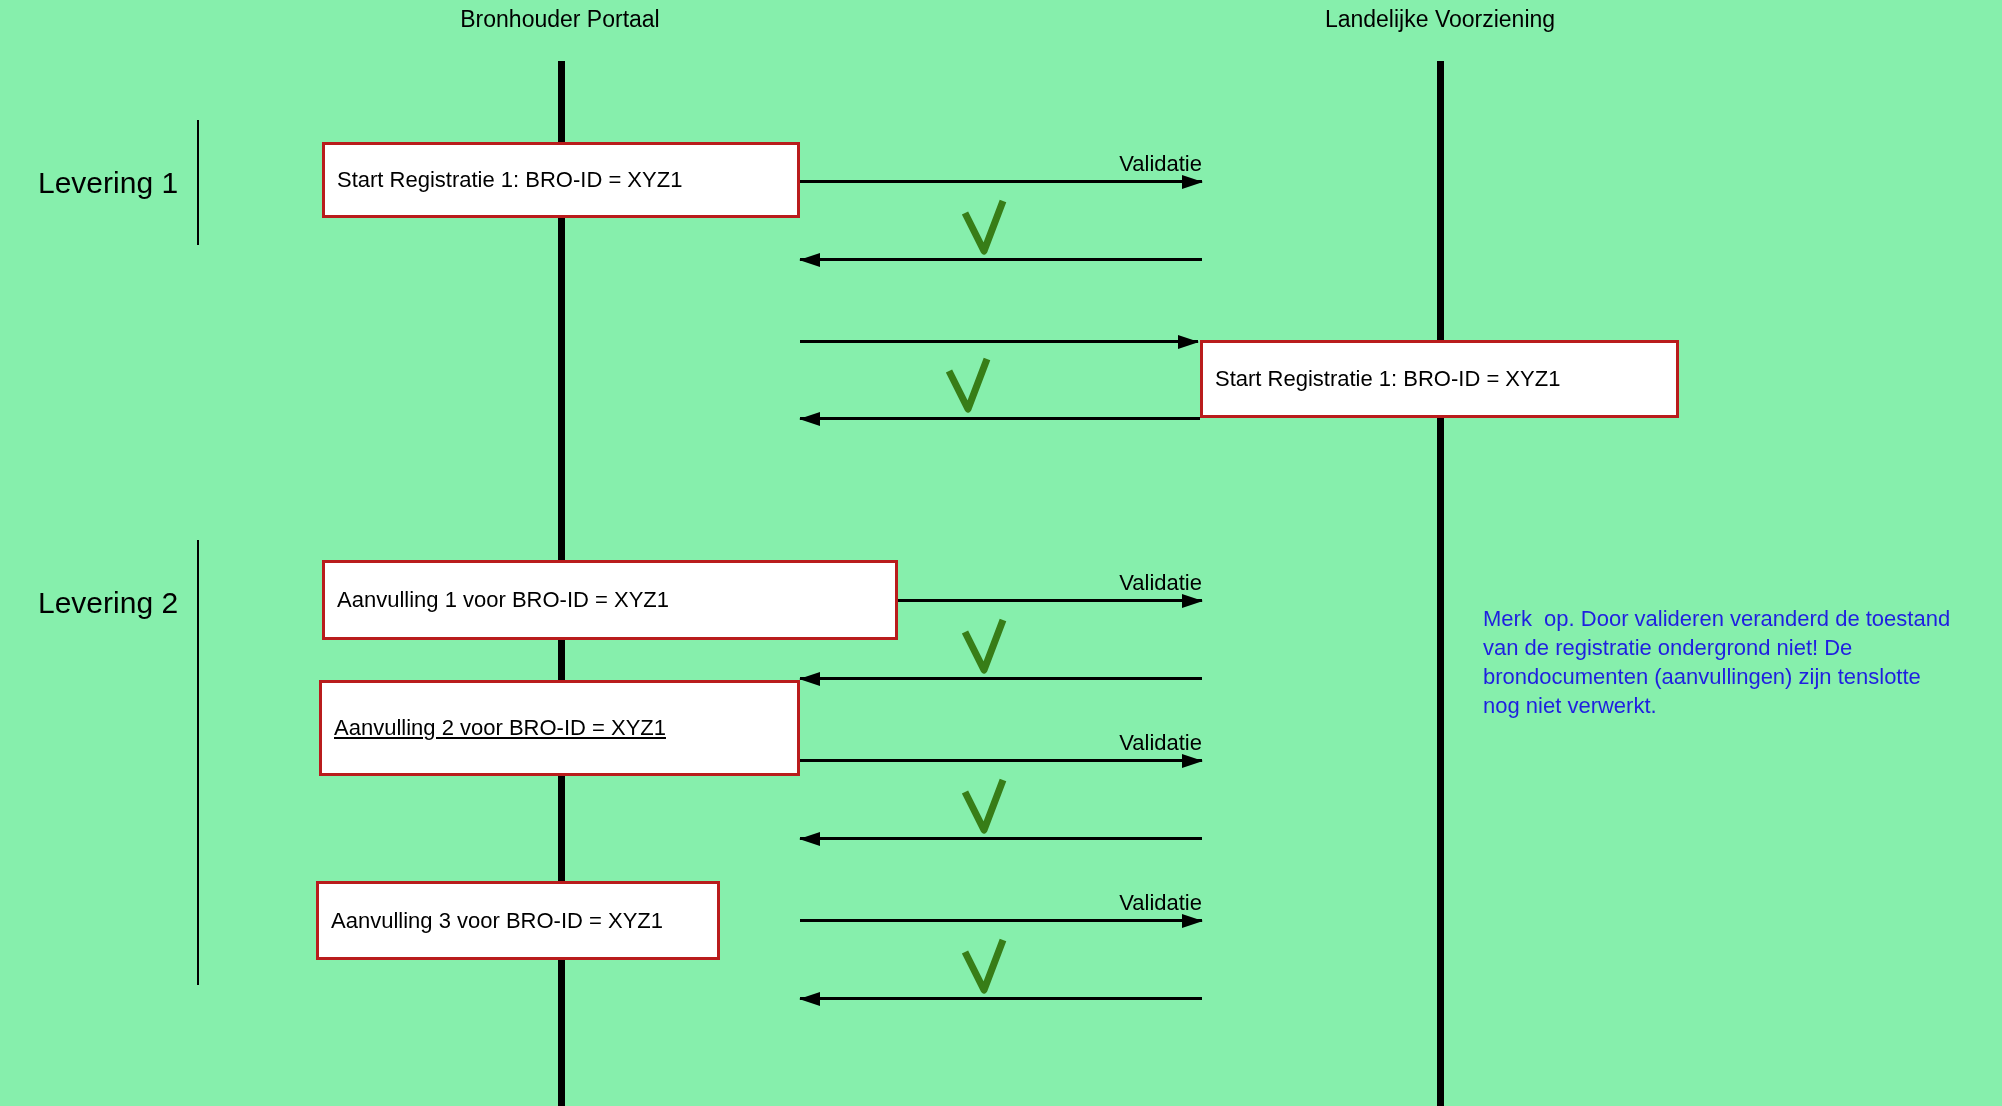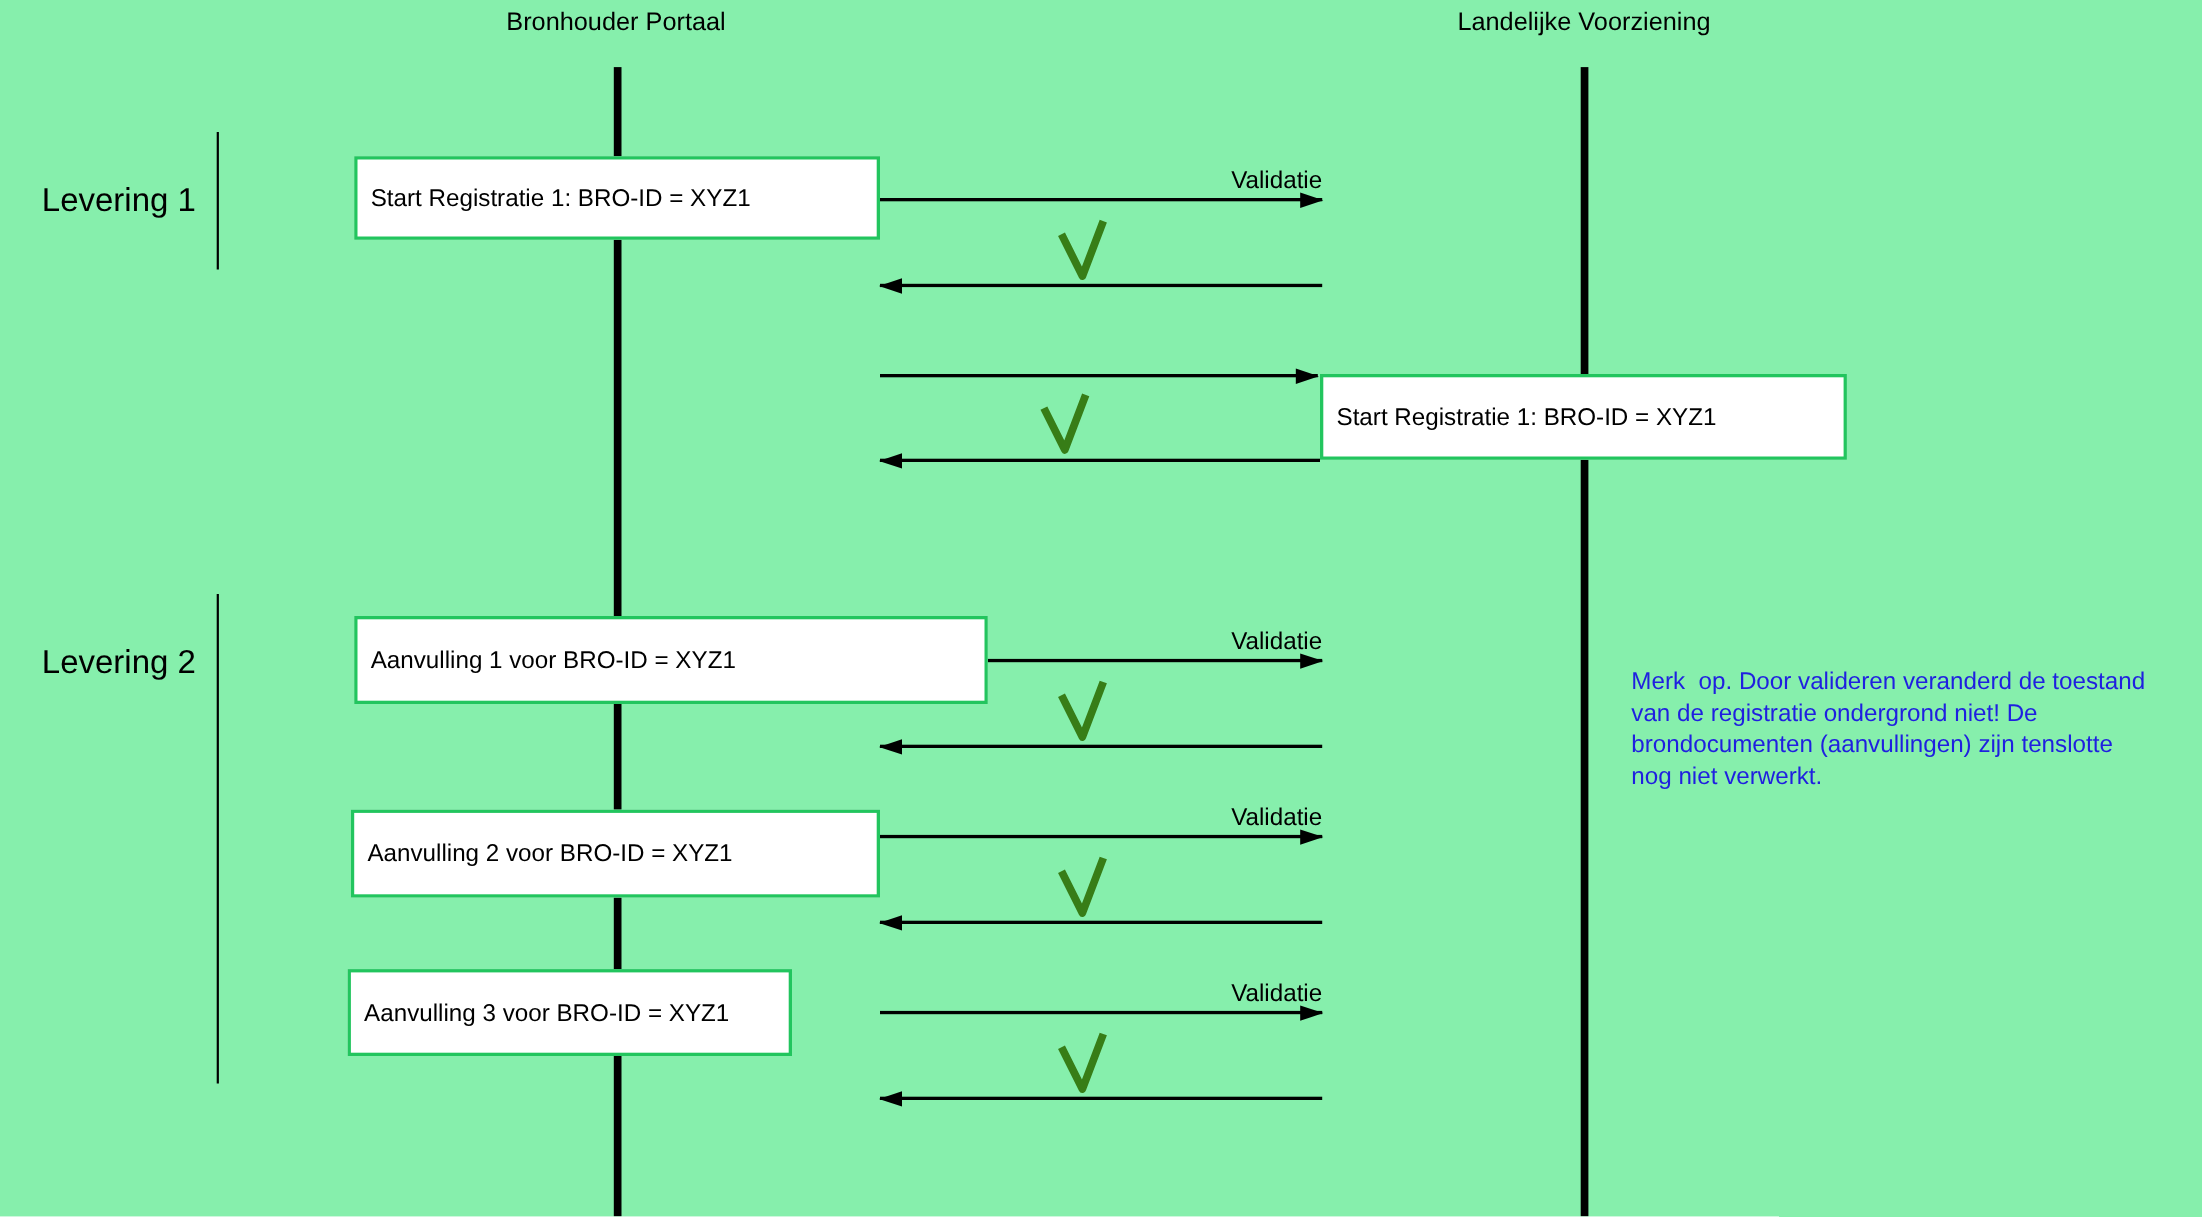--- a/index.html
+++ b/index.html
@@ -7,21 +7,21 @@
     position:relative;width:2002px;height:1106px;background:#86efac;
     font-family:"Liberation Sans", sans-serif;color:#000;overflow:hidden;
   }
   .actor-title{
     position:absolute;width:400px;text-align:center;font-size:23px;top:6px;
   }
   .lifeline{position:absolute;width:7px;background:#000;top:61px;height:1045px;}
   .bracket{position:absolute;width:2px;background:#000;left:197px;}
   .group-label{position:absolute;left:38px;font-size:30px;}
   .msg-box{
-    position:absolute;background:#fff;border:3px solid #22c55e;
+    position:absolute;background:#fff;border:3px solid #b91c1c;
     display:flex;align-items:center;box-sizing:border-box;
     font-size:22px;padding-left:12px;z-index:5;
   }
   .arrow{position:absolute;height:3px;background:#000;z-index:4;}
   .head-r{
     position:absolute;right:-1px;top:50%;transform:translateY(-50%);
     width:0;height:0;border-left:21px solid #000;
     border-top:7px solid transparent;border-bottom:7px solid transparent;
   }
   .head-l{
@@ -57,21 +57,21 @@
 
   <div class="group-label" style="top:586px;">Levering 2</div>
   <div class="bracket" style="top:540px;height:445px;"></div>
 
   <div class="msg-box" style="left:322px;top:142px;width:478px;height:76px;">
     <span>Start Registratie 1: BRO-ID = XYZ1</span>
   </div>
   <div class="msg-box" style="left:322px;top:560px;width:576px;height:80px;">
     <span>Aanvulling 1 voor BRO-ID = XYZ1</span>
   </div>
-  <div class="msg-box" style="left:319px;top:736px;width:481px;height:80px;">
+  <div class="msg-box" style="left:319px;top:680px;width:481px;height:96px;text-decoration:underline;">
     <span>Aanvulling 2 voor BRO-ID = XYZ1</span>
   </div>
   <div class="msg-box" style="left:316px;top:881px;width:404px;height:79px;">
     <span>Aanvulling 3 voor BRO-ID = XYZ1</span>
   </div>
 
   <div class="msg-box" style="left:1200px;top:340px;width:479px;height:78px;">
     <span>Start Registratie 1: BRO-ID = XYZ1</span>
   </div>
 

